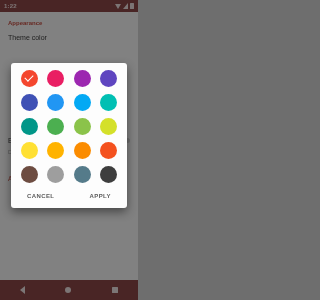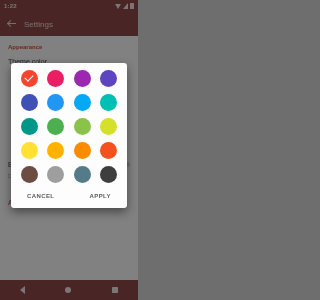--- a/index.html
+++ b/index.html
@@ -107,24 +107,20 @@
 
     <div class="statusbar">
       <span class="sb-time">1:22</span>
       <span class="sb-icons">
         <span class="ic-wifi"></span>
         <span class="ic-signal"></span>
         <span class="ic-batt"></span>
       </span>
     </div>
 
-    <div class="appbar">
-      <span class="back-arrow"></span>
-      <span class="appbar-title">Settings</span>
-    </div>
 
     <div class="content">
       <div class="section-header">Appearance</div>
 
       <div class="pref-row">
         <span class="pref-title">Theme color</span>
       </div>
 
       <div style="height:86px"></div>
 

